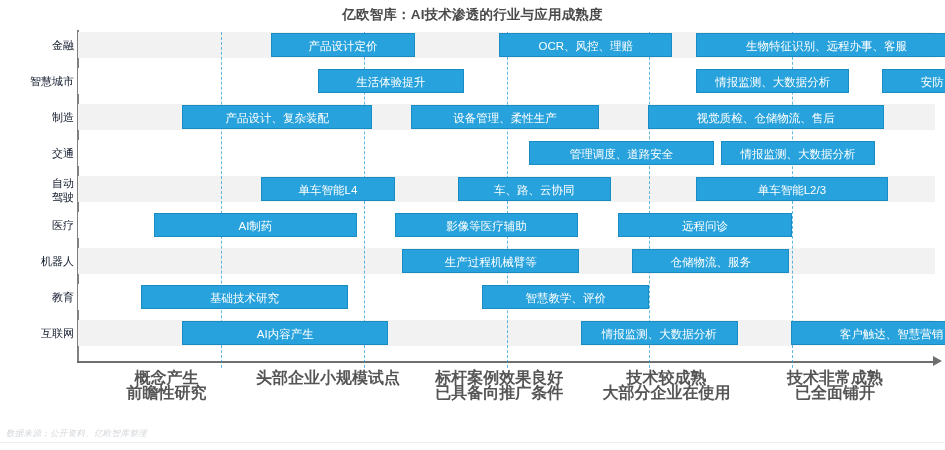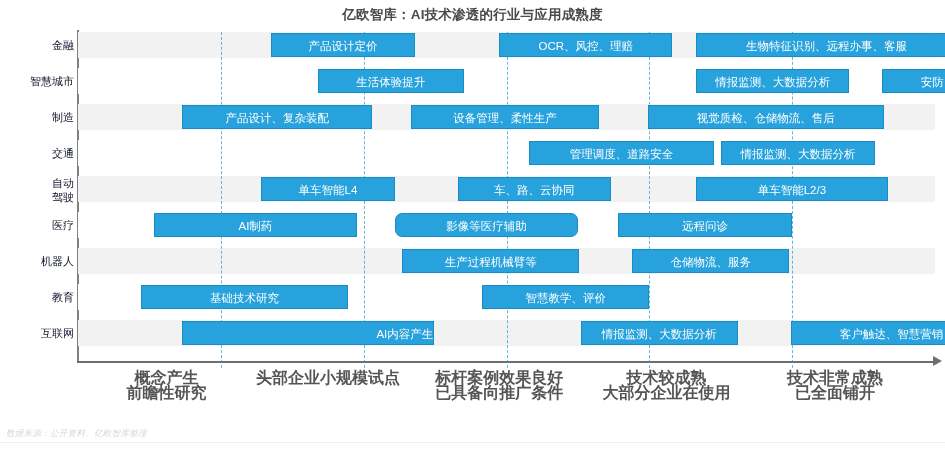--- a/index.html
+++ b/index.html
@@ -97,27 +97,27 @@
       <div class="bar" style="left: 804.152px; width: 99.9833px; top: 37px;">安防</div>
       <div class="bar" style="left: 104.268px; width: 189.968px; top: 73px;">产品设计、复杂装配</div>
       <div class="bar" style="left: 332.802px; width: 188.54px; top: 73px;">设备管理、柔性生产</div>
       <div class="bar" style="left: 569.905px; width: 235.675px; top: 73px;">视觉质检、仓储物流、售后</div>
       <div class="bar" style="left: 451.353px; width: 184.255px; top: 109px;">管理调度、道路安全</div>
       <div class="bar" style="left: 642.75px; width: 154.26px; top: 109px;">情报监测、大数据分析</div>
       <div class="bar" style="left: 182.827px; width: 134.263px; top: 145px;">单车智能L4</div>
       <div class="bar" style="left: 379.937px; width: 152.832px; top: 145px;">车、路、云协同</div>
       <div class="bar" style="left: 584.188px; width: 191.397px; top: 145px; margin-left: 34px;">单车智能L2/3</div>
       <div class="bar" style="left: 76px; width: 202.823px; top: 181px;">AI制药</div>
-      <div class="bar" style="left: 317.09px; width: 182.827px; top: 181px; border-radius: 7px;">影像等医疗辅助</div>
+      <div class="bar" style="left: 317.09px; width: 182.827px; top: 181px;">影像等医疗辅助</div>
       <div class="bar" style="left: 539.91px; width: 174.257px; top: 181px;">远程问诊</div>
       <div class="bar" style="left: 324.232px; width: 177.113px; top: 217px;">生产过程机械臂等</div>
       <div class="bar" style="left: 554.193px; width: 157px; top: 217px;">仓储物流、服务</div>
       <div class="bar" style="left: 62.8467px; width: 207.108px; top: 253px;">基础技术研究</div>
       <div class="bar" style="left: 404.218px; width: 167.115px; top: 253px;">智慧教学、评价</div>
-      <div class="bar" style="left: 104.268px; width: 252px; top: 289px; text-align: right;">AI内容产生</div>
+      <div class="bar" style="left: 104.268px; width: 206px; top: 289px;">AI内容产生</div>
       <div class="bar" style="left: 502.773px; width: 157.117px; top: 289px;">情报监测、大数据分析</div>
       <div class="bar" style="left: 712.738px; width: 201.395px; top: 289px;">客户触达、智慧营销</div>
     </div>
 
   <div id="ylabels">
       <div class="ylabel" style="top: 38px;">金融</div>
       <div class="ylabel" style="top: 74px;">智慧城市</div>
       <div class="ylabel" style="top: 110px;">制造</div>
       <div class="ylabel" style="top: 146px;">交通</div>
       <div class="ylabel" style="top: 176px;">自动<br>驾驶</div>

